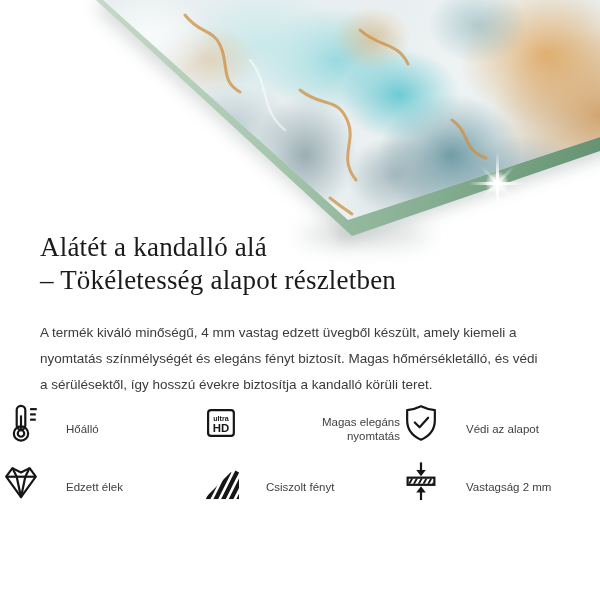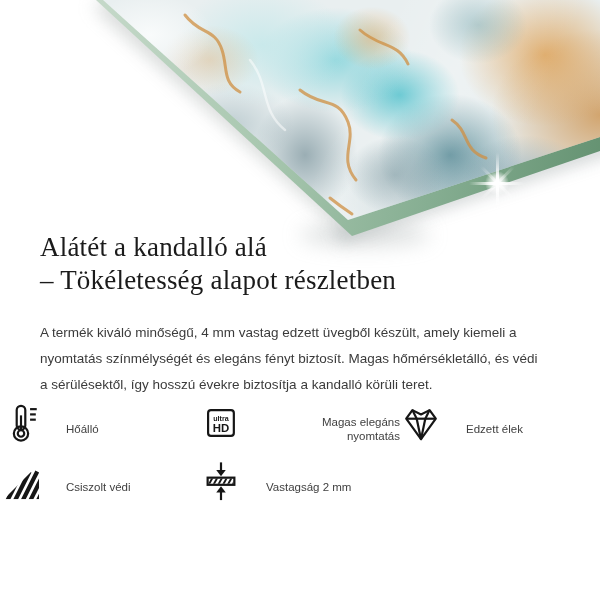--- a/index.html
+++ b/index.html
@@ -125,20 +125,27 @@
 
     <div class="feature">
       <svg viewBox="0 0 44 44">
         <rect class="ic" x="8.5" y="8.5" width="27" height="27" rx="3" stroke-width="2.6"></rect>
         <text class="ictxt" x="22" y="20" font-size="7.5" text-anchor="middle">ultra</text>
         <text class="ictxt" x="22" y="31.5" font-size="12" text-anchor="middle">HD</text>
       </svg>
       <span class="flabel">Magas elegáns nyomtatás</span>
     </div>
 
+    <div class="feature">
+      <svg viewBox="0 0 44 44">
+        <path class="ic" stroke-linejoin="round" d="M22 4.5 C26 6.5 31 8 36.5 8.5 V19 C36.5 28 31 35.5 22 39.5 C13 35.5 7.5 28 7.5 19 V8.5 C13 8 18 6.5 22 4.5 Z"></path>
+        <path class="ic" stroke-width="2.6" stroke-linecap="round" stroke-linejoin="round" d="M15.5 21.5 L20.5 26.5 L29.5 16.5"></path>
+      </svg>
+      <span class="flabel">Védi az alapot</span>
+    </div>
 
     <div class="feature">
       <svg viewBox="0 0 44 44">
         <path class="ic" stroke-linejoin="round" d="M6.5 17.5 L13 8.5 L22 13 L31 8.5 L37.5 17.5 L22 39 Z"></path>
         <line class="ic" x1="6.5" y1="17.5" x2="37.5" y2="17.5"></line>
         <line class="ic" x1="13" y1="8.5" x2="17.5" y2="17.5"></line>
         <line class="ic" x1="31" y1="8.5" x2="26.5" y2="17.5"></line>
         <line class="ic" x1="17.5" y1="17.5" x2="22" y2="39"></line>
         <line class="ic" x1="26.5" y1="17.5" x2="22" y2="39"></line>
       </svg>
@@ -153,21 +160,21 @@
             </clipPath>
         </defs>
         <g clip-path="url(#clip-tri)" stroke="#161616" stroke-width="4.4">
           <line x1="6" y1="46" x2="23" y2="12"></line>
           <line x1="14" y1="46" x2="31" y2="12"></line>
           <line x1="22" y1="46" x2="39" y2="12"></line>
           <line x1="30" y1="46" x2="47" y2="12"></line>
           <line x1="38" y1="46" x2="55" y2="12"></line>
         </g>
       </svg>
-      <span class="flabel">Csiszolt védi</span>
+      <span class="flabel">Csiszolt fényt</span>
     </div>
 
     <div class="feature">
       <svg viewBox="0 0 44 44">
         <defs>
           <clipPath id="clip-bar">
               <rect x="9" y="19.5" width="26" height="5.5"></rect>
             </clipPath>
         </defs>
         <line class="ic" x1="22" y1="2.5" x2="22" y2="11" stroke-width="2.6"></line>

